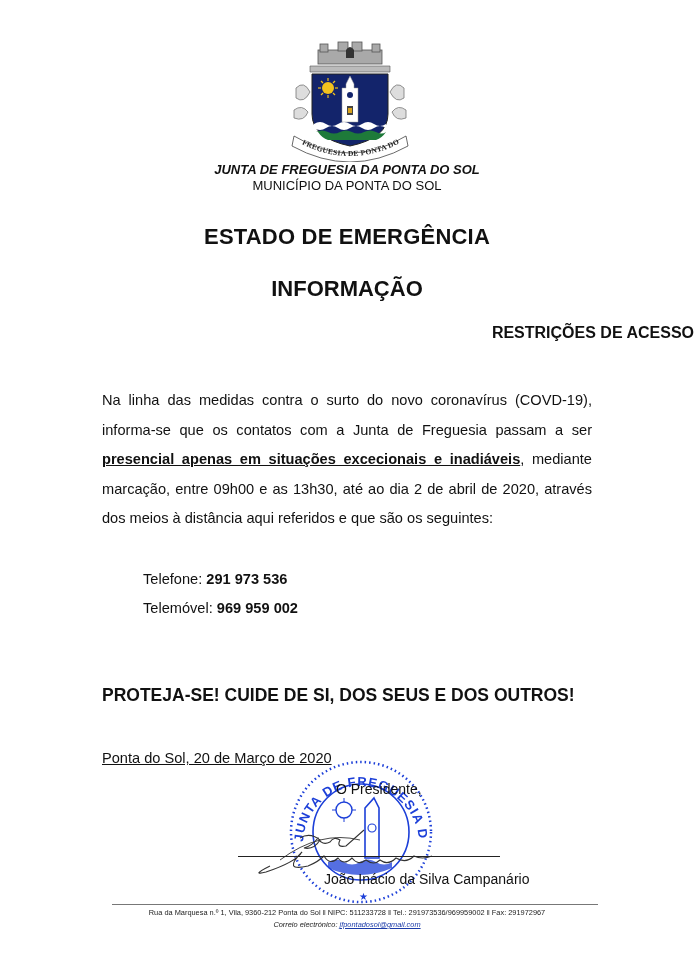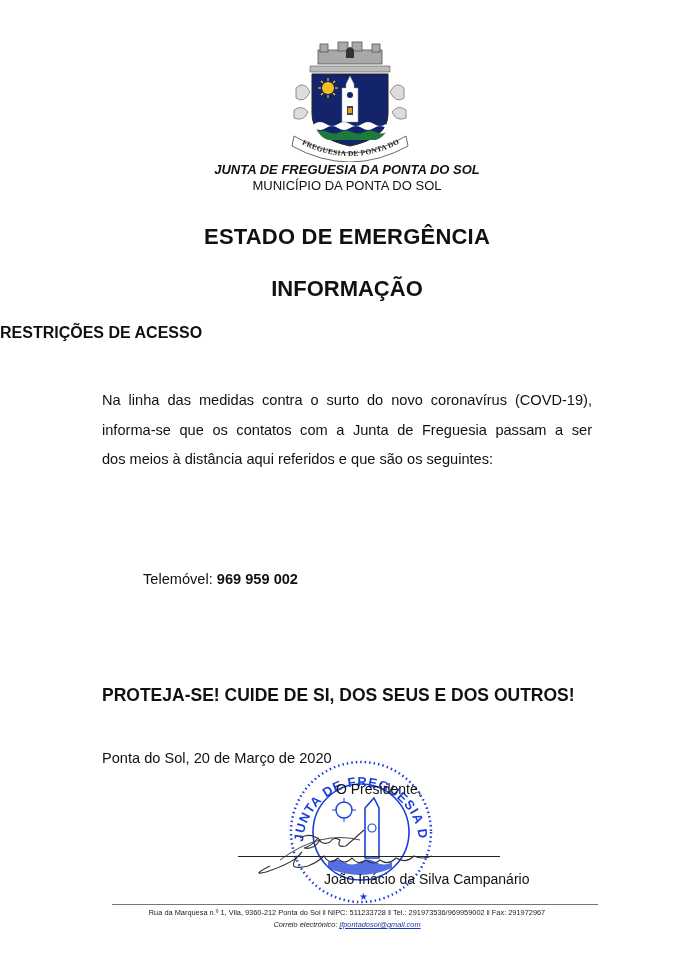--- a/index.html
+++ b/index.html
@@ -3,29 +3,29 @@
 <meta charset="utf-8">
 <style>
   html, body { margin:0; padding:0; background:#ffffff; }
   body { width:694px; height:960px; position:relative; overflow:hidden; font-family:"Liberation Sans", "DejaVu Sans", sans-serif; color:#111; }
   .abs { position:absolute; }
   .crest { left:290px; top:40px; width:120px; height:122px; }
   .hdr1 { left:0; width:694px; top:162px; text-align:center; font-weight:bold; font-style:italic; font-size:13px; }
   .hdr2 { left:0; width:694px; top:178px; text-align:center; font-weight:normal; font-size:13px; }
   .t1 { left:0; width:694px; top:224px; text-align:center; font-weight:bold; font-size:22px; letter-spacing:0.2px; }
   .t2 { left:0; width:694px; top:276px; text-align:center; font-weight:bold; font-size:22px; }
-  .t3 { left:0; width:694px; top:324px; text-align:left; font-weight:bold; font-size:16px; }
+  .t3 { left:0; width:694px; top:324px; text-align:right; font-weight:bold; font-size:16px; }
   .para { left:102px; width:490px; top:386px; font-size:14.6px; line-height:29.5px; text-align:justify; }
   .para .line { display:block; text-align:justify; text-align-last:justify; white-space:nowrap; }
   .para .line.last { text-align-last:left; }
   .para b.u { text-decoration:underline; }
   .contacts { left:143px; top:565px; font-size:14.6px; line-height:29px; }
   .contacts a { color:#1a3aa8; text-decoration:underline; font-weight:bold; }
   .slogan { left:102px; top:685px; font-weight:bold; font-size:17.5px; }
-  .date { left:102px; top:750px; font-size:14.6px; }
+  .date { left:102px; top:750px; font-size:14.6px;text-decoration:underline; }
   .pres { left:336px; top:781px; font-size:14px; }
   .sigline { left:238px; top:856px; width:262px; height:1px; background:#222; }
   .signame { left:277px; top:871px; font-size:14px;margin-left:47px; }
   .footline { left:112px; top:904px; width:486px; height:1px; background:#777; }
   .foot1 { left:0; width:694px; top:908px; text-align:center; font-size:7.4px; color:#222; }
   .foot2 { left:0; width:694px; top:920px; text-align:center; font-size:7.4px; color:#222;font-style:italic; }
   .foot2 a { color:#1a3aa8; text-decoration:underline; }
   .stamp { left:286px; top:758px; width:150px; height:148px; pointer-events:none; }
   .signature { left:240px; top:818px; width:230px; height:60px; pointer-events:none; }
 </style>
@@ -81,24 +81,30 @@
 <div class="abs hdr1">JUNTA DE FREGUESIA DA PONTA DO SOL</div>
 <div class="abs hdr2">MUNICÍPIO DA PONTA DO SOL</div>
 
 <div class="abs t1">ESTADO DE EMERGÊNCIA</div>
 <div class="abs t2">INFORMAÇÃO</div>
 <div class="abs t3">RESTRIÇÕES DE ACESSO</div>
 
 <div class="abs para">
   <span class="line">Na linha das medidas contra o surto do novo coronavírus (COVD-19),</span>
   <span class="line">informa-se que os contatos com a Junta de Freguesia passam a ser</span>
+  <span class="line"><b class="u">presencial apenas em situações excecionais e inadiáveis</b><span>, mediante</span></span>
+  <span class="line">marcação, entre 09h00 e as 13h30, até ao dia 2 de abril de 2020, através</span>
   <span class="line last">dos meios à distância aqui referidos e que são os seguintes:</span>
 </div>
 
 <div class="abs contacts">
+  <div>
+    <span>Telefone:</span>
+    <b>291 973 536</b>
+  </div>
   <div>
     <span>Telemóvel:</span>
     <b>969 959 002</b>
   </div>
 </div>
 
 <div class="abs slogan">PROTEJA-SE! CUIDE DE SI, DOS SEUS E DOS OUTROS!</div>
 
 <div class="abs date">Ponta do Sol, 20 de Março de 2020</div>
 

